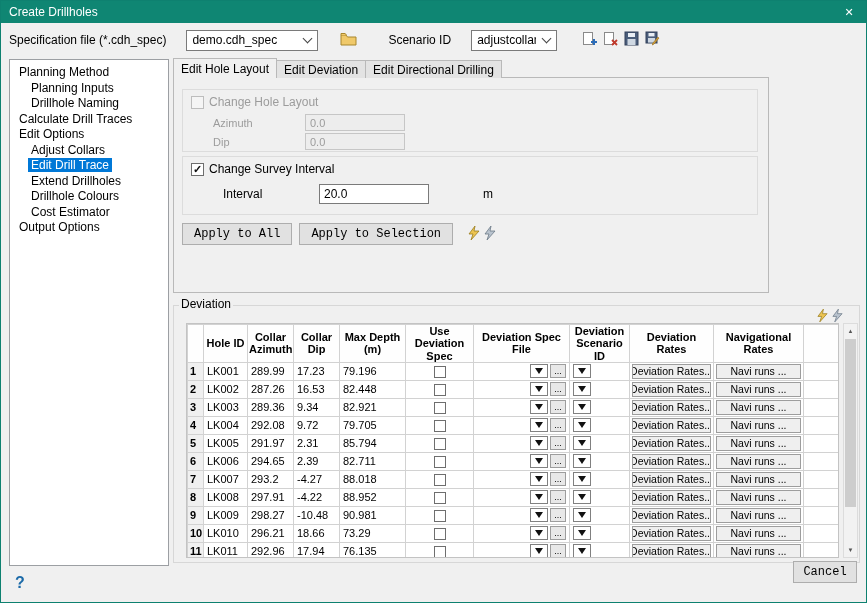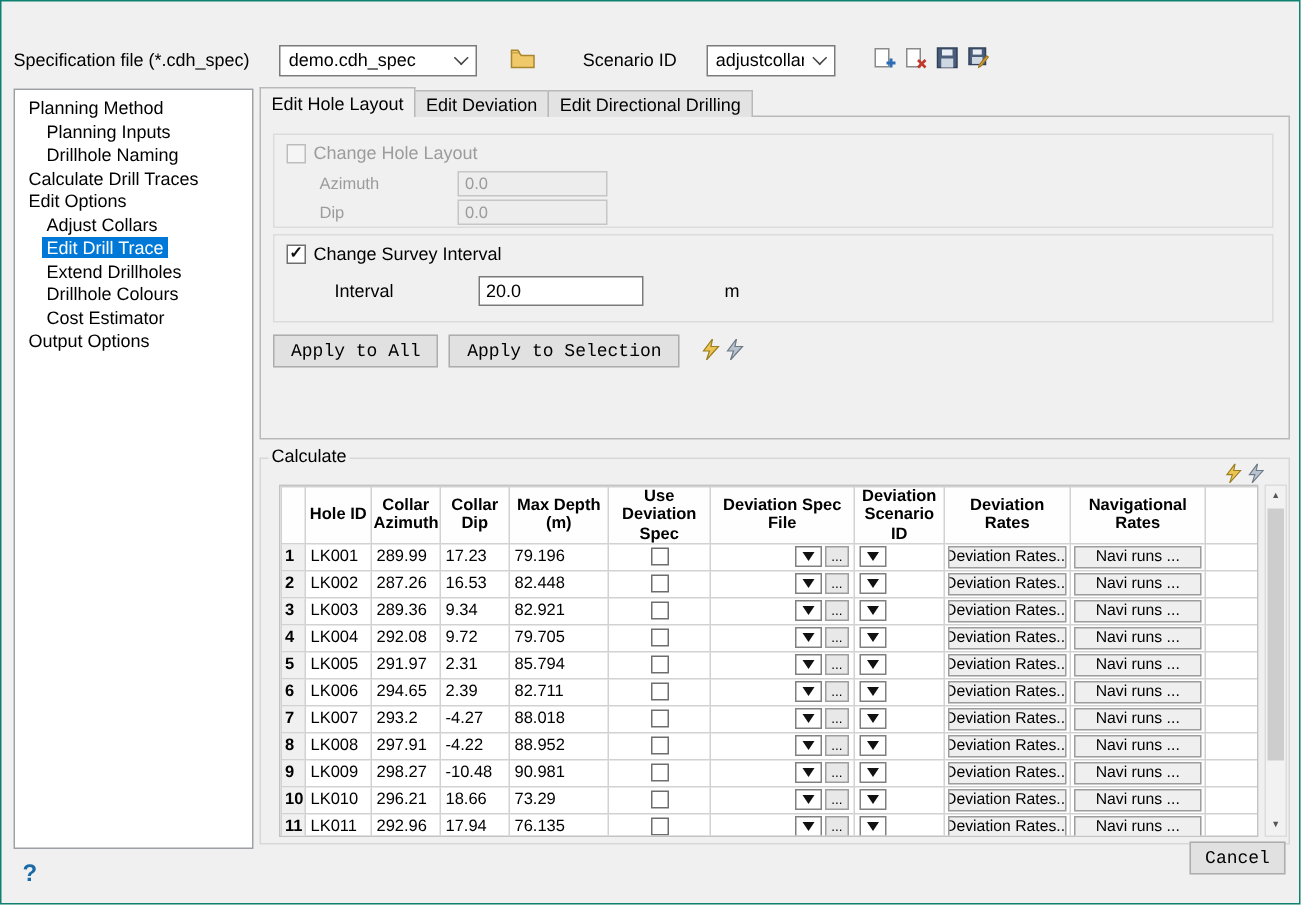--- a/index.html
+++ b/index.html
@@ -24,21 +24,21 @@
   
   .sidebar { position:absolute; left:8px; top:58px; width:160px; height:507px; background:#fff; border:1px solid #9c9fa3; padding-top:5px; overflow:hidden; }
   .tree-row { height:15.5px; line-height:15.5px; white-space:nowrap; }
   .tree-label { padding:0 3px; }
   .tree-label.selected { background:#0078d7; color:#fff; }
 
   
   .tabbar { position:absolute; left:172px; top:57px; height:20px; display:flex; align-items:flex-end; z-index:3; }
   .tab { height:18px; line-height:18px; padding:0 7px; background:#e3e3e3; border:1px solid #b9b9b9; border-bottom:none; margin-right:-1px; white-space:nowrap; }
   .tab.active { height:20px; line-height:20px; background:#f0f0f0; position:relative; z-index:4; }
-  .tabpanel { position:absolute; left:172px; top:76px; width:687px; height:216px; background:#f0f0f0; border:1px solid #b9b9b9; }
+  .tabpanel { position:absolute; left:172px; top:76px; width:596px; height:216px; background:#f0f0f0; border:1px solid #b9b9b9; }
 
   .groupbox { position:absolute; left:8px; right:10px; border:1px solid #dcdcdc; }
   #grp-layout { top:11px; height:63px; }
   #grp-survey { top:78px; height:59px; }
 
   .cbrow { position:absolute; top:5px; left:8px; display:flex; align-items:center; gap:5px; }
   .cb { width:13px; height:13px; background:#fff; border:1px solid #6e6e6e; display:flex; align-items:center; justify-content:center; flex:none; }
   .cb.checked::after { content:"✓"; font-size:11px; font-weight:bold; color:#111; line-height:1; }
   .cb.disabled { border-color:#bdbdbd; background:#f5f5f5; }
   .gray { color:#9c9c9c; }
@@ -81,20 +81,24 @@
 
   
   .help { position:absolute; left:14px; top:573px; font-size:16px; font-weight:bold; color:#1b6aa8; }
   .cancel { position:absolute; left:792px; top:560px; width:64px; height:22px; }
 </style>
 </head>
 <body>
 
 <div class="dialog">
 
+  <div class="titlebar">
+    <span>Create Drillholes</span>
+    <div class="closebtn">✕</div>
+  </div>
 
   <div class="toolbar">
     <span class="lbl">Specification file (*.cdh_spec)</span>
     <div class="combo" style="width:132px;margin-left:5px;">
       <span class="val">demo.cdh_spec</span>
       <span class="chev"></span>
     </div>
     <div class="toolbtn" style="margin-left:4px;">
       <span>
         <svg width="17" height="14" viewBox="0 0 17 14">
@@ -206,21 +210,21 @@
         </span>
         <span>
           <svg width="12" height="14" viewBox="0 0 12 14">
               <path d="M7 0 L1 8 H5 L3 14 L11 5 H6 Z" fill="#b9c3ce" stroke="#6b7886" stroke-width="0.8"></path>
             </svg>
         </span>
       </span>
     </div>
   </div>
 
-  <span class="dh-label">Calculate</span>
+  <span class="dh-label">Deviation</span>
   <div class="dh-frame"></div>
   <div class="dh-flash">
     <span>
       <svg width="11" height="13" viewBox="0 0 12 14">
           <path d="M7 0 L1 8 H5 L3 14 L11 5 H6 Z" fill="#ecc452" stroke="#9a7d1e" stroke-width="0.8"></path>
         </svg>
     </span>
     <span>
       <svg width="11" height="13" viewBox="0 0 12 14">
           <path d="M7 0 L1 8 H5 L3 14 L11 5 H6 Z" fill="#b9c3ce" stroke="#6b7886" stroke-width="0.8"></path>

